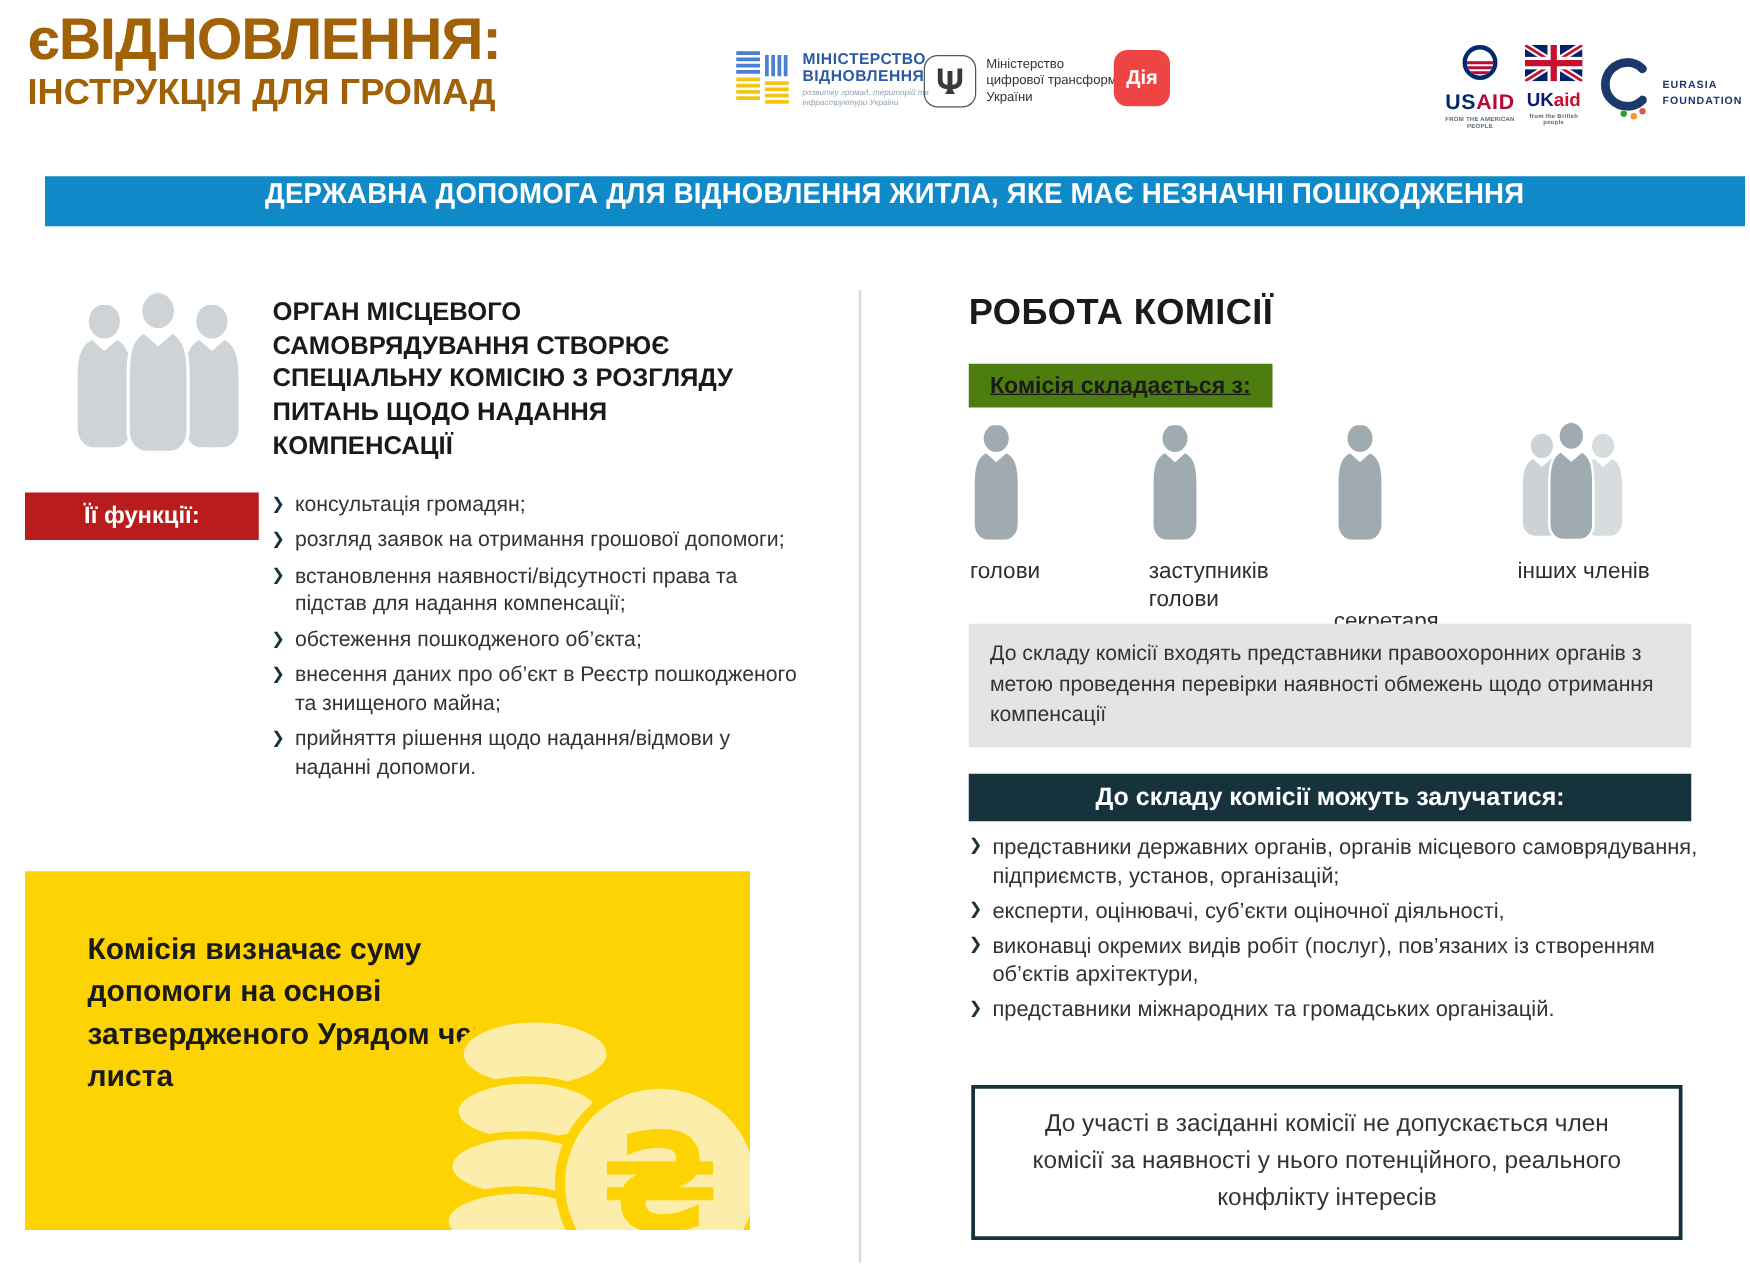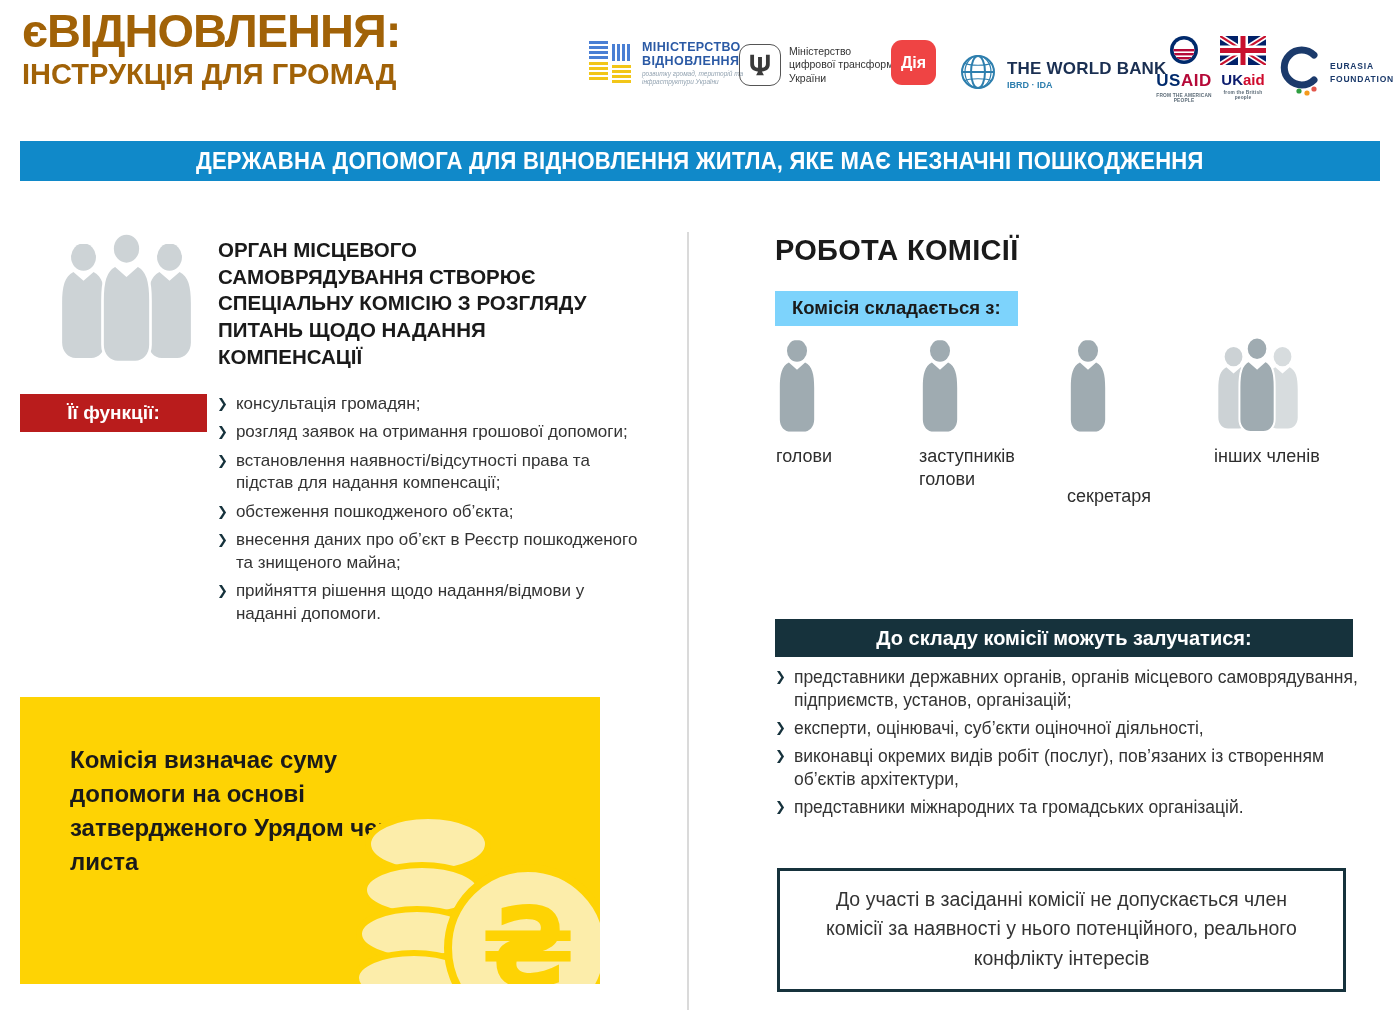--- a/index.html
+++ b/index.html
@@ -21,22 +21,22 @@
   .wb-text .a { font-size:17px; font-weight:800; color:#1a2f52; letter-spacing:.2px; }
   .wb-text .sub { font-size:9px; font-weight:700; color:#2e7fae; margin-top:1px; }
   .usaid-word { font-size:17px; font-weight:800; letter-spacing:.5px; }
   .usaid-word .us { color:#002a6c; } .usaid-word .aid { color:#b50938; }
   .usaid-sub, .ukaid-sub { font-size:4.8px; font-weight:700; color:#5c6b77; letter-spacing:.2px; }
   .ukaid-word { font-size:15px; font-weight:800; }
   .ukaid-word .uk { color:#0b1c6e;margin-top:13px; } .ukaid-word .aid { color:#cf0a2c; }
   .eur-text { font-size:8.5px; font-weight:800; color:#1b3a6b; letter-spacing:.8px; line-height:1.5; }
 
   
-  .banner { position:absolute; left:20px; top:141px; width:1360px; height:40px; background:#1089c9;
-            display:flex; align-items:center; justify-content:center; }
+  .banner { position:absolute; left:36px; top:141px; width:1360px; height:40px; background:#1089c9;
+            display:flex; align-items:flex-start; justify-content:center; }
   .banner span { color:#fff; font-weight:800; font-size:23px; letter-spacing:.2px; transform:scaleX(.96); white-space:nowrap; }
 
   .divider { position:absolute; left:687px; top:232px; width:2px; height:778px; background:#dadada; }
 
   
   .big-group { position:absolute; left:57px; top:234px; }
   .left-heading { position:absolute; left:218px; top:237px; width:402px; font-size:20.5px; font-weight:800; line-height:1.3; color:#1a1a1a; }
   .func-label { position:absolute; left:20px; top:394px; width:187px; height:38px; background:#b91c1c;
                 display:flex; align-items:center; justify-content:center; }
   .func-label span { color:#fff; font-weight:700; font-size:19px; }
@@ -45,22 +45,22 @@
   .bitem { display:flex; gap:8px; font-size:17px; line-height:1.32; color:#333; }
   .bitem .mk { color:#16323c; font-size:13px; font-weight:700; line-height:1; margin-top:4px;
                font-family:"DejaVu Sans",sans-serif; flex:0 0 auto; }
 
   .yellow-box { position:absolute; left:20px; top:697px; width:580px; height:287px; background:#fed304; overflow:hidden; }
   .yellow-box .ytext { position:absolute; left:50px; top:46px; width:335px; font-size:24px; font-weight:800; line-height:1.42; color:#1a1a1a; }
   .coins { position:absolute; right:-8px; bottom:-36px; }
 
   
   .r-heading { position:absolute; left:775px; top:234px; font-size:29px; font-weight:800; color:#1a1a1a; letter-spacing:.3px; }
-  .comp-label { position:absolute; left:775px; top:291px; background:#7dd3fc; padding:6px 17px 7px;
-                font-size:18.5px; font-weight:700; color:#1a1a1a; }
+  .comp-label { position:absolute; left:775px; top:291px; background:#4d7c0f; padding:6px 17px 7px;
+                font-size:18.5px; font-weight:700; color:#1a1a1a;text-decoration:underline; }
   .members { position:absolute; left:776px; top:333px; width:586px; display:flex; }
   .member { display:flex; flex-direction:column; }
   .member .m-ic { height:99px; display:flex; align-items:flex-end; }
   .member .m-lb { margin-top:13px; font-size:18px; color:#2e2e2e; line-height:1.25; }
   .member:nth-child(1){ width:143px; } .member:nth-child(2){ width:148px; }
   .member:nth-child(3){ width:147px;gap:40px; } .member:nth-child(4){ width:148px; }
 
   .gray-note { position:absolute; left:775px; top:499px; width:578px; background:#e3e4e6; padding:12px 17px 13px;
                font-size:17px; line-height:1.45; color:#333; }
   .involve-head { position:absolute; left:775px; top:619px; width:578px; height:38px; background:#16323c;
@@ -130,38 +130,20 @@
       <div>Міністерство</div>
       <div>цифрової трансформації</div>
       <div>України</div>
     </span>
   </div>
 
   <div class="logo" style="left:891px; top:40px;">
     <span class="diia-box">Дія</span>
   </div>
 
-  <div class="logo" style="left:957px; top:51px;">
-    <span>
-      <svg width="42" height="42" viewBox="0 0 42 42">
-        <g fill="none" stroke="#2e7fae" stroke-width="2">
-          <circle cx="21" cy="21" r="16"></circle>
-          <ellipse cx="21" cy="21" rx="7" ry="16"></ellipse>
-          <ellipse cx="21" cy="21" rx="13" ry="16" stroke-width="1.2"></ellipse>
-          <line x1="5" y1="21" x2="37" y2="21"></line>
-          <path d="M7 12 C12 15 30 15 35 12" stroke-width="1.2"></path>
-          <path d="M7 30 C12 27 30 27 35 30" stroke-width="1.2"></path>
-        </g>
-      </svg>
-    </span>
-    <span class="wb-text">
-      <div class="a">THE WORLD BANK</div>
-      <div class="sub">IBRD · IDA</div>
-    </span>
-  </div>
 
   <div class="logo logo-col" style="left:1148px; top:35px; width:72px;">
     <span>
       <svg width="30" height="30" viewBox="0 0 30 30">
         <circle cx="15" cy="15" r="14" fill="#002a6c"></circle>
         <circle cx="15" cy="15" r="10.5" fill="#fff"></circle>
         <clipPath id="usc">
             <circle cx="15" cy="15" r="10.5"></circle>
           </clipPath>
         <g clip-path="url(#usc)" fill="#b50938">
@@ -309,20 +291,21 @@
         <svg width="90" height="94" viewBox="0 0 90 96">
           <use href="#person" x="0" y="8" width="38" height="86" fill="#ccd2d5"></use>
           <use href="#person" x="50" y="8" width="38" height="86" fill="#d7dcde"></use>
           <use href="#person" x="21" y="0" width="44" height="96" fill="#9fabb1" stroke="#fff" stroke-width="2"></use>
         </svg>
       </span>
       <span class="m-lb">інших членів</span>
     </div>
   </div>
 
+  <div class="gray-note">До складу комісії входять представники правоохоронних органів з метою проведення перевірки наявності обмежень щодо отримання компенсації</div>
 
   <div class="involve-head">
     <span>До складу комісії можуть залучатися:</span>
   </div>
 
   <div class="blist involve-list">
     <div class="bitem">
         <span class="mk">❯</span>
         <span>представники державних органів, органів місцевого самоврядування, підприємств, установ, організацій;</span>
       </div>

